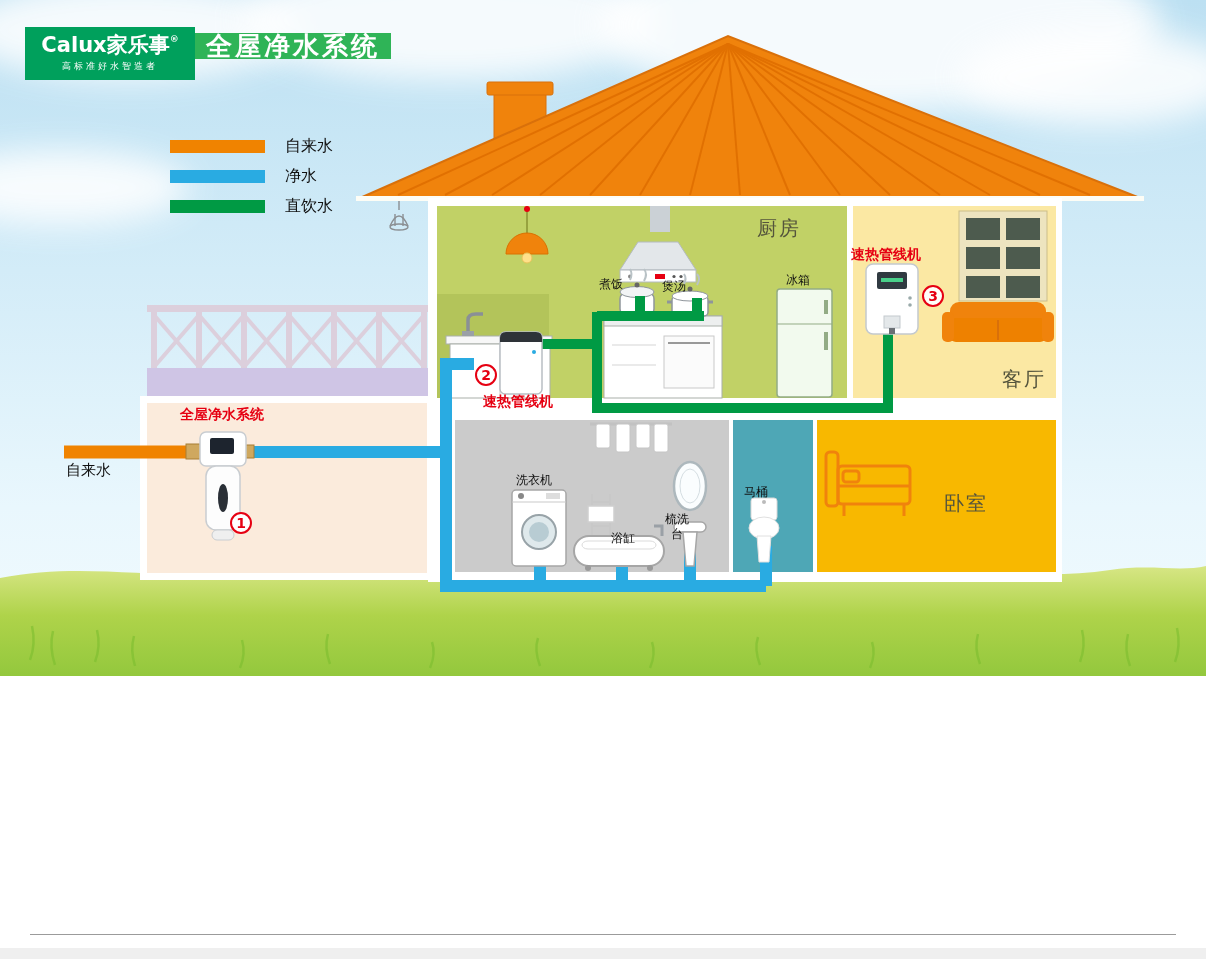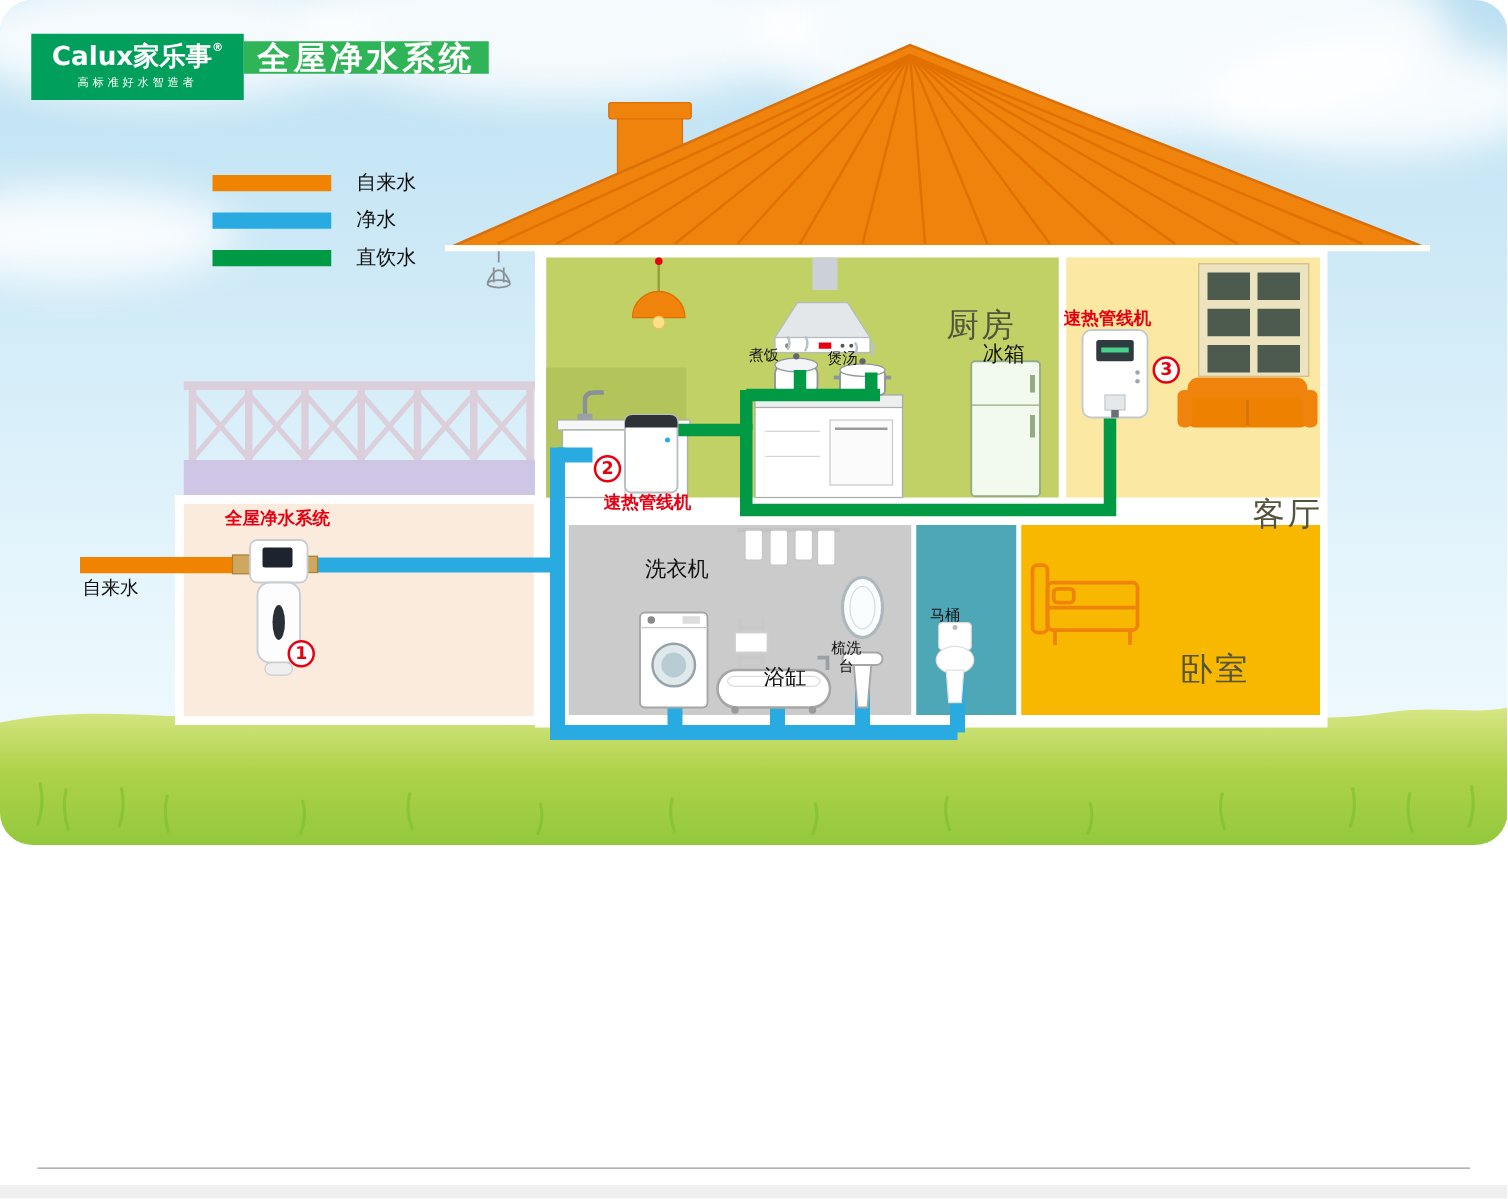--- a/index.html
+++ b/index.html
@@ -1,42 +1,42 @@
 <!DOCTYPE html>
 <html><head>
 <meta charset="utf-8">
 <style>
   html,body{margin:0;padding:0;background:#fff;}
   .page{position:relative;width:1206px;height:959px;overflow:hidden;
         font-family:"DejaVu Sans",sans-serif;background:#fff;}
   
   .scene{position:absolute;left:0;top:0;width:1206px;height:676px;overflow:hidden;
-         background:linear-gradient(#BCE0F2 0%,#D3ECF8 40%,#E9F7FD 75%,#F2FBFE 100%);border-radius:26px;}
+         background:linear-gradient(#BCE0F2 0%,#D3ECF8 40%,#E9F7FD 75%,#F2FBFE 100%);}
   .cloud{position:absolute;background:#fff;border-radius:50%;filter:blur(16px);opacity:.85;}
   .scene-art{position:absolute;left:0;top:0;}
   
   .logo{position:absolute;left:25px;top:27px;width:170px;height:53px;background:#00A05C;
         color:#fff;display:flex;flex-direction:column;align-items:center;justify-content:center;z-index:5;}
   .logo-brand{font-size:21px;font-weight:bold;line-height:1;}
   .logo-reg{font-size:9px;vertical-align:top;}
   .logo-tagline{font-size:9px;letter-spacing:3px;margin-top:4px;}
   .title-banner{position:absolute;left:195px;top:33px;width:196px;height:26px;background:#2FB457;
         color:#fff;font-size:26px;font-weight:bold;letter-spacing:3px;
         display:flex;align-items:center;justify-content:center;z-index:5;}
   
   .legend{position:absolute;left:170px;top:139px;z-index:5;}
   .legend-row{display:flex;align-items:center;height:14px;margin-bottom:16px;}
   .legend-bar{width:95px;height:13px;}
   .bar-tap{background:#F08300;} .bar-clean{background:#29ABE2;} .bar-drink{background:#009A44;}
   .legend-label{margin-left:20px;font-size:16px;color:#111;}
   
-  .lbl{position:absolute;color:#111;white-space:nowrap;z-index:6;font-family:Liberation Mono, monospace;}
-  .room-lbl{font-family:"DejaVu Serif",serif;font-size:26px;color:#54543C;letter-spacing:2px;margin-top:28px;}
+  .lbl{position:absolute;color:#111;white-space:nowrap;z-index:6;}
+  .room-lbl{font-family:"DejaVu Serif",serif;font-size:20px;color:#54543C;letter-spacing:2px;}
   .red-lbl{color:#E60012;font-weight:bold;font-size:14px;}
-  .sm{font-size:12px;} .md{font-size:17px;}
+  .sm{font-size:12px;} .md{font-size:12px;}
   .wrap{white-space:normal;width:26px;line-height:1.25;text-align:center;}
   .marker{position:absolute;width:22px;height:22px;box-sizing:border-box;border:2px solid #E60012;
           border-radius:50%;background:rgba(255,255,255,.95);color:#E60012;font-weight:bold;
           font-size:14px;display:flex;align-items:center;justify-content:center;z-index:7;}
   
   .products-section{position:absolute;left:0;top:676px;width:1206px;height:283px;background:#fff;}
   .footer-line{position:absolute;left:30px;top:934px;width:1146px;height:1px;background:#9B9B9B;}
   .footer-band{position:absolute;left:0;top:948px;width:1206px;height:11px;background:#EFEFEF;}
 </style>
 </head>
@@ -343,21 +343,21 @@
         <div class="legend-label">直饮水</div>
       </div>
     </div>
 
     <div class="lbl room-lbl" style="left:757px;top:215px;">厨房</div>
     <div class="lbl room-lbl" style="left:1002px;top:366px;">客厅</div>
     <div class="lbl room-lbl" style="left:944px;top:490px;">卧室</div>
     <div class="lbl md" style="left:786px;top:272px;">冰箱</div>
     <div class="lbl sm" style="left:599px;top:276px;">煮饭</div>
     <div class="lbl sm" style="left:662px;top:278px;">煲汤</div>
-    <div class="lbl md" style="left:516px;top:444px;">洗衣机</div>
+    <div class="lbl md" style="left:516px;top:472px;">洗衣机</div>
     <div class="lbl md" style="left:591px;top:530px;margin-left:20px;">浴缸</div>
     <div class="lbl sm wrap" style="left:664px;top:512px;">梳洗台</div>
     <div class="lbl sm" style="left:744px;top:484px;">马桶</div>
     <div class="lbl" style="left:66px;top:461px;font-size:15px;">自来水</div>
     <div class="lbl red-lbl" style="left:180px;top:406px;">全屋净水系统</div>
     <div class="lbl red-lbl" style="left:483px;top:393px;">速热管线机</div>
     <div class="lbl red-lbl" style="left:851px;top:246px;">速热管线机</div>
     <div class="marker" style="left:230px;top:512px;">1</div>
     <div class="marker" style="left:475px;top:364px;">2</div>
     <div class="marker" style="left:922px;top:285px;">3</div>

